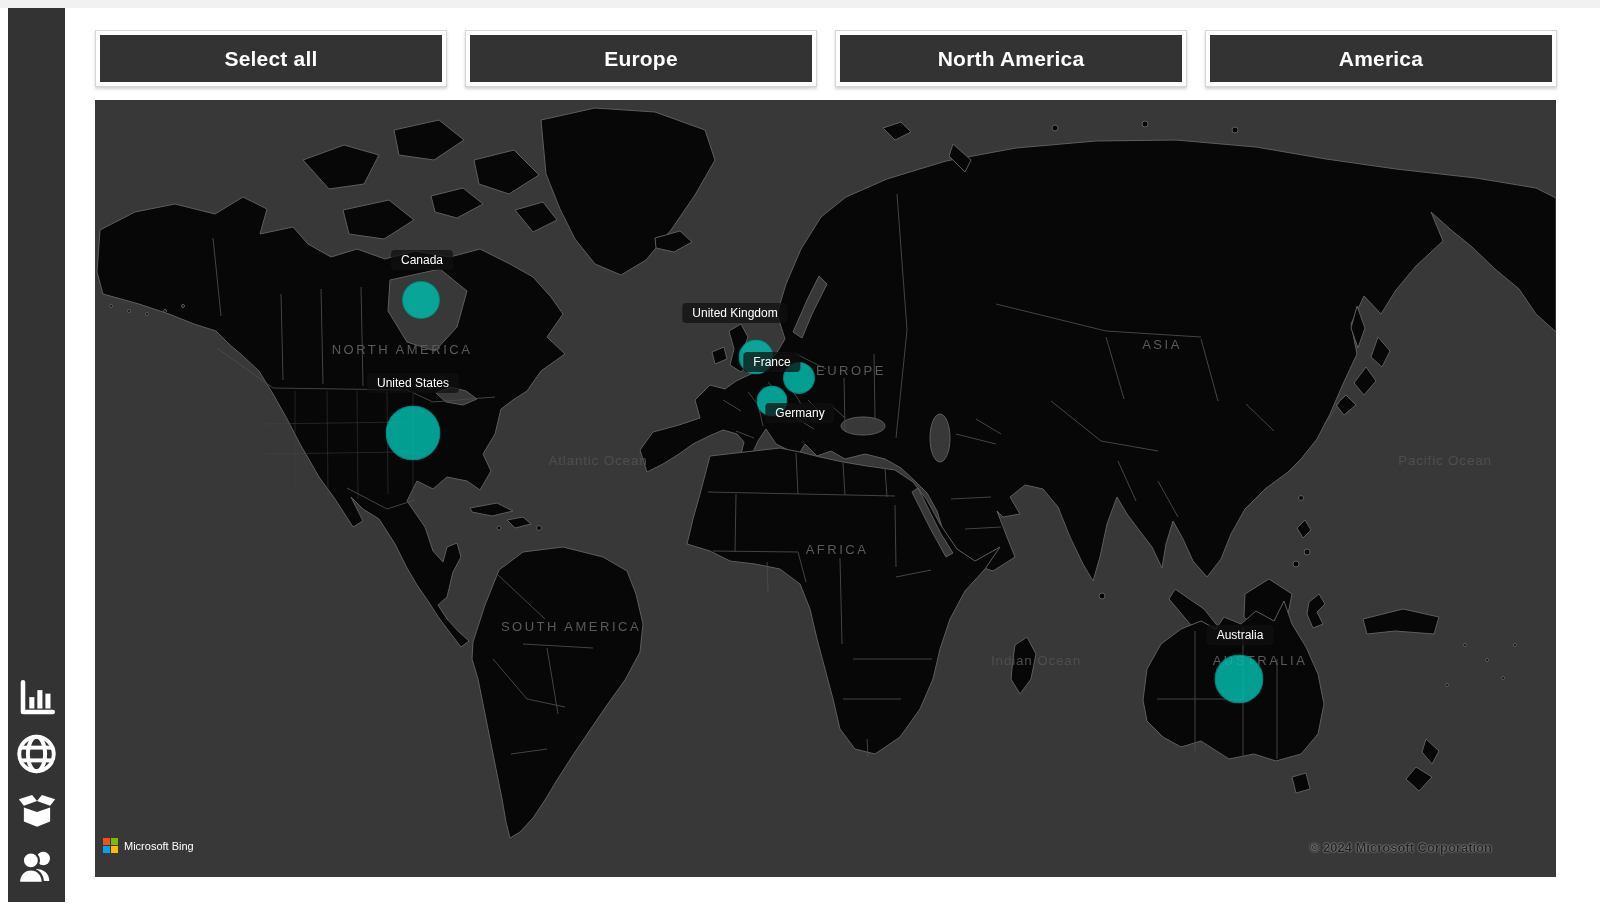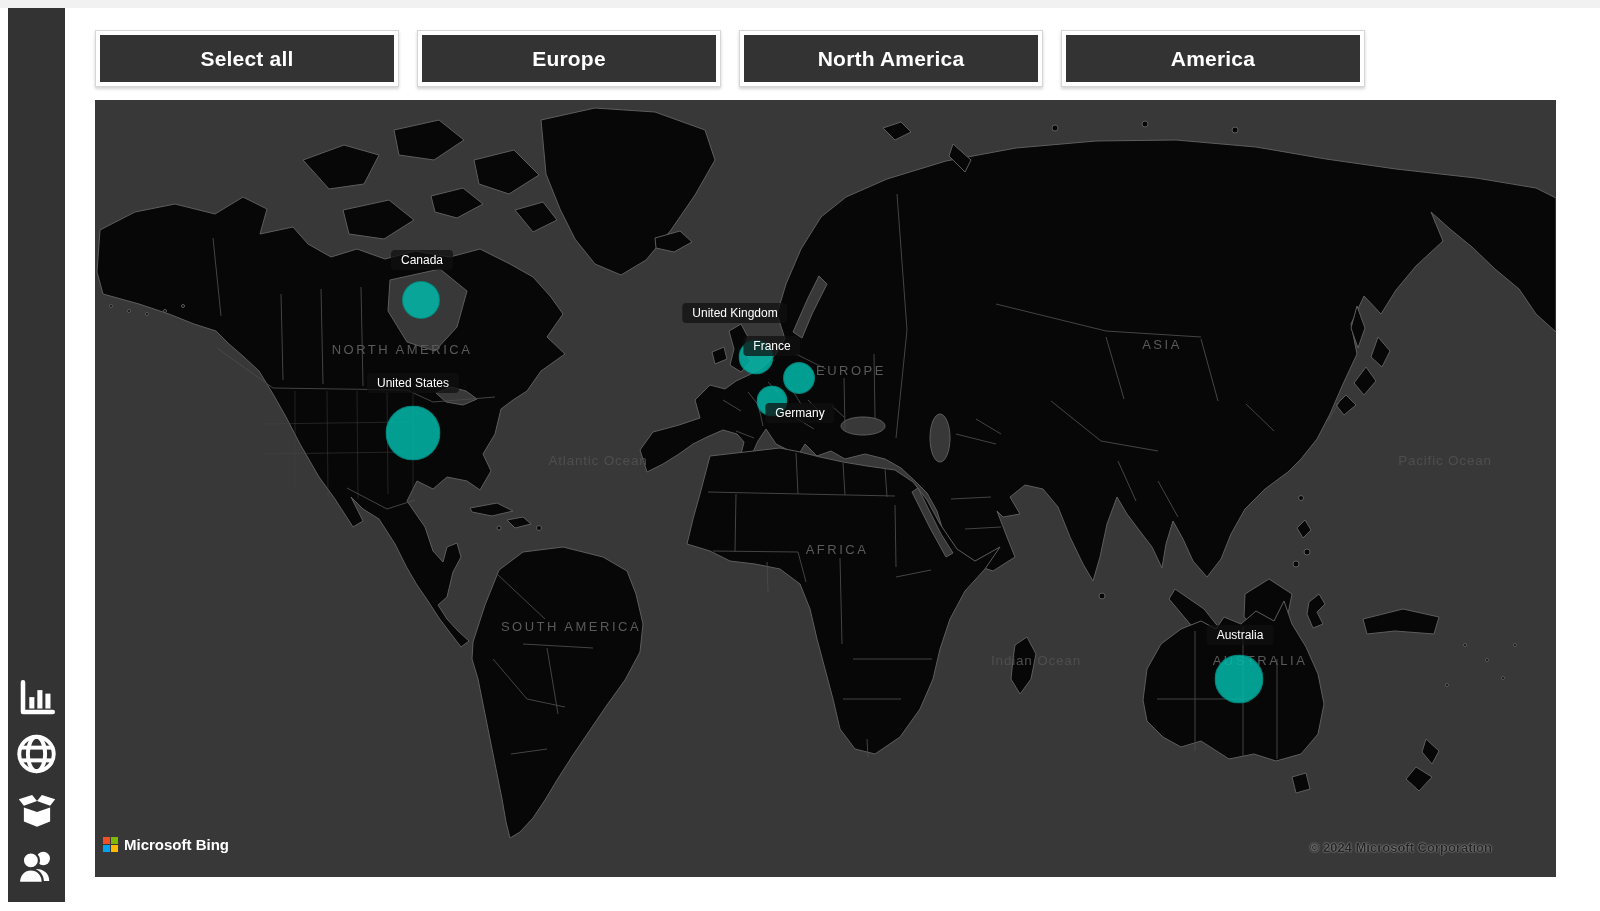--- a/index.html
+++ b/index.html
@@ -3,39 +3,39 @@
 <meta charset="utf-8">
 <style>
   html,body{margin:0;padding:0;background:#ffffff;width:1600px;height:911px;overflow:hidden;
     font-family:"Liberation Sans","DejaVu Sans",sans-serif;}
   .top-strip{position:absolute;left:0;top:0;width:1600px;height:8px;background:#f1f1f1;}
   
   .sidebar{position:absolute;left:8px;top:8px;width:57px;height:894px;background:#333333;
     display:flex;flex-direction:column;justify-content:flex-end;align-items:center;gap:11px;padding-bottom:14px;box-sizing:border-box;}
   .side-icon{width:45px;height:45px;display:flex;align-items:center;justify-content:center;cursor:pointer;}
   
-  .btn-row{position:absolute;left:95px;top:30px;width:1270px;height:57px;display:flex;gap:18px;}
+  .btn-row{position:absolute;left:95px;top:30px;width:1462px;height:57px;display:flex;gap:18px;}
   .btn{flex:1;background:#ffffff;border:1px solid #d6d6d6;box-sizing:border-box;padding:4px;
     box-shadow:0 2px 3px rgba(0,0,0,0.18);cursor:pointer;}
   .btn-inner{width:100%;height:100%;background:#333333;color:#ffffff;display:flex;align-items:center;justify-content:center;
     font-size:21px;font-weight:bold;letter-spacing:.2px;}
   
   .map{position:absolute;left:95px;top:100px;width:1461px;height:777px;background:#383838;overflow:hidden;}
   .map svg.world{position:absolute;left:0;top:0;}
   .bubble{position:absolute;border-radius:50%;background:rgba(1,184,170,0.85);border:1px solid rgba(0,40,40,0.25);
     transform:translate(-50%,-50%);z-index:4;cursor:pointer;box-sizing:border-box;}
   .country-label{position:absolute;transform:translate(-50%,-50%);background:rgba(16,16,16,0.74);color:#ffffff;
     font-size:12px;padding:3px 10px;border-radius:4px;white-space:nowrap;z-index:5;}
   .geo-label{position:absolute;transform:translate(-50%,-50%);color:#5a5a5a;font-size:13px;letter-spacing:2.5px;z-index:2;white-space:nowrap;}
   .ocean-label{position:absolute;transform:translate(-50%,-50%);color:#4e4e4e;font-size:13.5px;letter-spacing:.8px;z-index:2;white-space:nowrap;}
   
   .bing-attrib{position:absolute;left:8px;bottom:24px;display:flex;align-items:center;gap:6px;z-index:6;}
   .mslogo{display:grid;grid-template-columns:7px 7px;grid-template-rows:7px 7px;gap:1px;}
   .mslogo span{display:block;width:7px;height:7px;}
-  .bing-text{color:#ffffff;font-size:15px;font-weight:bold;}
+  .bing-text{color:#ffffff;font-size:11px;font-weight:normal;}
   .copyright{position:absolute;right:64px;bottom:22px;color:#242424;font-size:13px;z-index:6;
     text-shadow:0 0 2px rgba(255,255,255,0.5),0 0 1px rgba(255,255,255,0.4);font-weight:bold;}
 </style>
 </head>
 <body>
 
 <div class="top-strip"></div>
 
 <div class="sidebar">
   <div class="side-icon">
@@ -197,21 +197,21 @@
   <div class="bubble" style="left:326px;top:200px;width:38px;height:38px;"></div>
   <div class="bubble" style="left:318px;top:333px;width:55px;height:55px;"></div>
   <div class="bubble" style="left:661px;top:257px;width:35px;height:35px;"></div>
   <div class="bubble" style="left:704px;top:278px;width:32px;height:32px;"></div>
   <div class="bubble" style="left:677px;top:301px;width:31px;height:31px;"></div>
   <div class="bubble" style="left:1144px;top:579px;width:49px;height:49px;"></div>
 
   <div class="country-label" style="left:327px;top:160px;">Canada</div>
   <div class="country-label" style="left:318px;top:283px;">United States</div>
   <div class="country-label" style="left:640px;top:213px;">United Kingdom</div>
-  <div class="country-label" style="left:677px;top:246px;text-align:center;">France</div>
+  <div class="country-label" style="left:677px;top:262px;text-align:center;">France</div>
   <div class="country-label" style="left:705px;top:313px;">Germany</div>
   <div class="country-label" style="left:1145px;top:535px;">Australia</div>
 
   <div class="bing-attrib">
     <div class="mslogo">
       <span style="background:#f25022"></span>
         <span style="background:#7fba00"></span>
       <span style="background:#00a4ef"></span>
         <span style="background:#ffb900"></span>
     </div>

